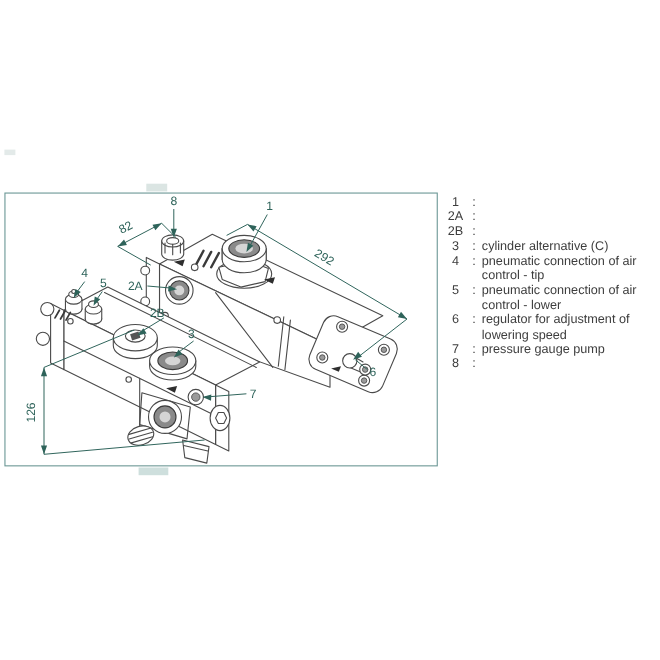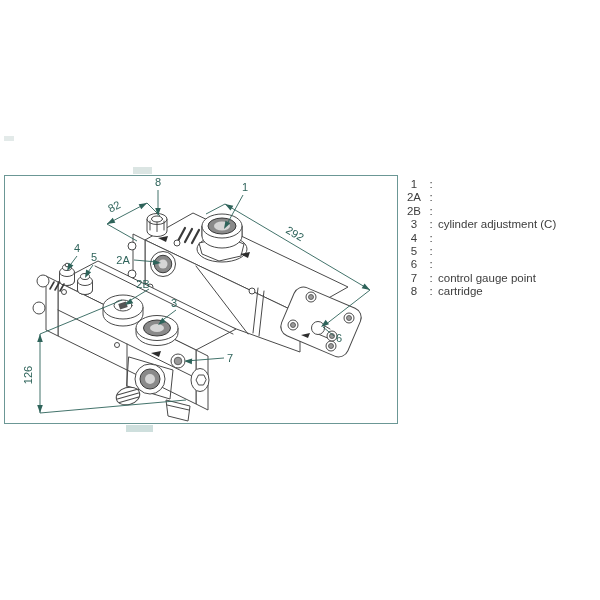--- a/index.html
+++ b/index.html
@@ -247,37 +247,39 @@
     <span class="lnum">2A</span>
     <span class="lsep">:</span>
   </div>
     <div class="legend-row">
     <span class="lnum">2B</span>
     <span class="lsep">:</span>
   </div>
     <div class="legend-row">
     <span class="lnum">3</span>
     <span class="lsep">:</span>
-    <span class="ldesc">cylinder adjustment (C)</span>
+    <span class="ldesc">cylinder alternative (C)</span>
   </div>
     <div class="legend-row">
     <span class="lnum">4</span>
     <span class="lsep">:</span>
+    <span class="ldesc">pneumatic connection of air control - tip</span>
   </div>
     <div class="legend-row">
     <span class="lnum">5</span>
     <span class="lsep">:</span>
+    <span class="ldesc">pneumatic connection of air control - lower</span>
   </div>
     <div class="legend-row">
     <span class="lnum">6</span>
     <span class="lsep">:</span>
+    <span class="ldesc">regulator for adjustment of lowering speed</span>
   </div>
     <div class="legend-row">
     <span class="lnum">7</span>
     <span class="lsep">:</span>
-    <span class="ldesc">control gauge point</span>
+    <span class="ldesc">pressure gauge pump</span>
   </div>
     <div class="legend-row">
     <span class="lnum">8</span>
     <span class="lsep">:</span>
-    <span class="ldesc">cartridge</span>
   </div>
   </div>
 
 </body></html>

